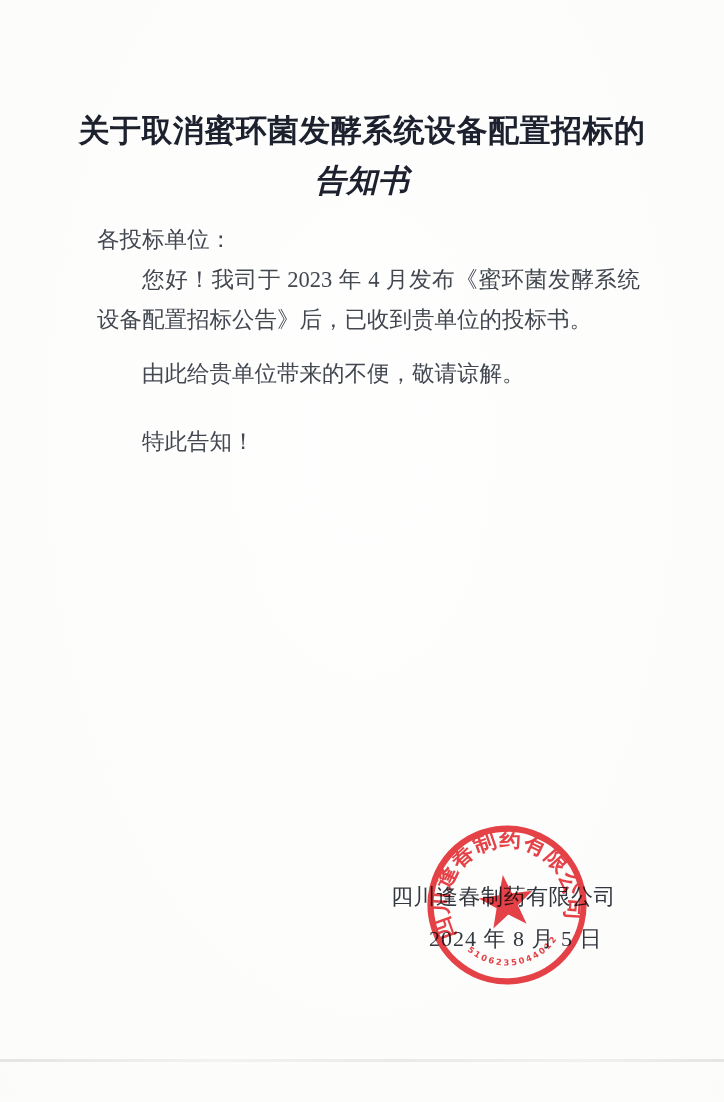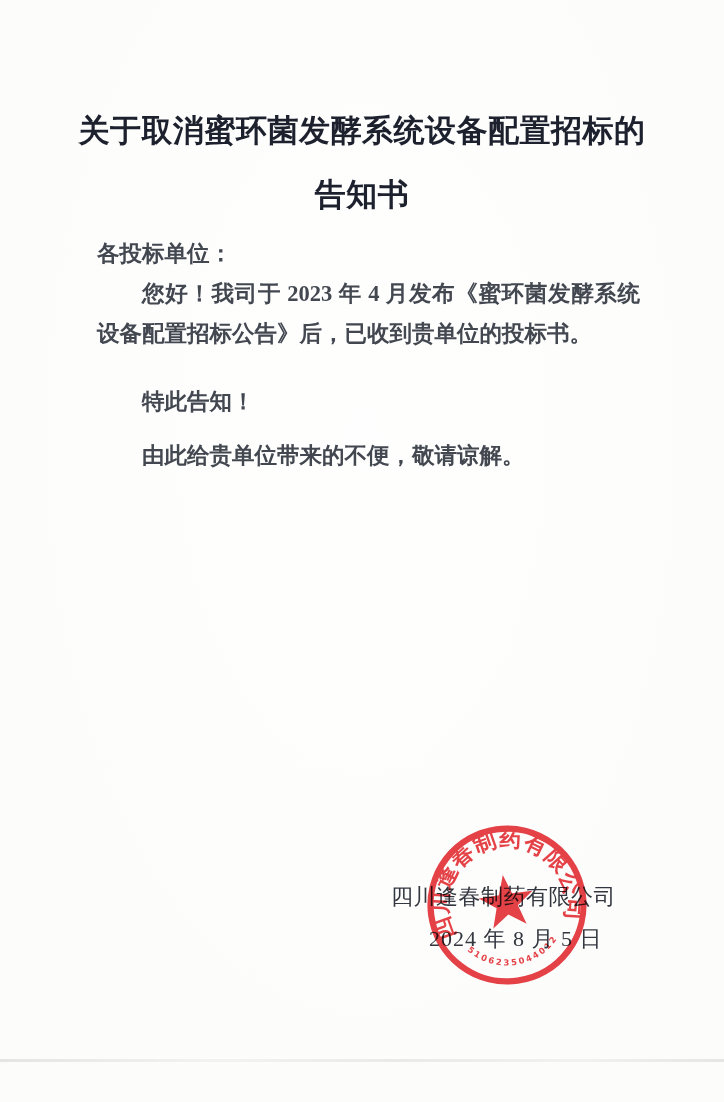--- a/index.html
+++ b/index.html
@@ -19,30 +19,29 @@
   }
   .title-line {
     text-align: center;
     font-weight: bold;
     color: #1d212e;
     font-size: 31px;
     line-height: 46px;
     letter-spacing: 0.5px;
   }
   .title-line.first { padding-top: 108px; }
-  .title-line.second { margin-top: 18px; }
+  .title-line.second { margin-top: 4px; font-style: italic; }
   .content {
     margin: 16px 84px 0 97px;
     width: 543px;
     font-size: 22.5px;
     line-height: 40px;
     color: #424750;
     text-align: justify;
     text-justify: inter-character;
-    font-weight: bold;
   }
   .salutation { text-align: left; }
   .para { text-indent: 2em; }
   .para.gap-sm { margin-top: 14px; }
   .para.gap-lg { margin-top: 28px; }
   .signature-company {
     position: absolute;
     left: 391px;
     top: 882px;
     font-size: 22px;
@@ -98,22 +97,22 @@
 <body>
 
 <div class="page">
 
   <div class="title-line first">关于取消蜜环菌发酵系统设备配置招标的</div>
   <div class="title-line second">告知书</div>
 
   <div class="content">
     <div class="salutation">各投标单位：</div>
     <p class="para">您好！我司于 2023 年 4 月发布《蜜环菌发酵系统设备配置招标公告》后，已收到贵单位的投标书。</p>
+    <p class="para gap-sm">由此给贵单位带来的不便，敬请谅解。</p>
     <p class="para gap-lg">特此告知！</p>
-    <p class="para gap-sm">由此给贵单位带来的不便，敬请谅解。</p>
   </div>
 
   <div class="signature-company">四川逢春制药有限公司</div>
   <div class="signature-date">2024 年 8 月 5 日</div>
 
   <div class="seal">
     <svg viewBox="0 0 200 200" xmlns="http://www.w3.org/2000/svg">
       <defs>
         <path id="sealTopArc" d="M 33.5 125.4 A 71 71 0 1 1 166.5 125.4" fill="none"></path>
         <path id="sealBottomArc" d="M 37 134.9 A 72 72 0 0 0 163 134.9" fill="none"></path>

